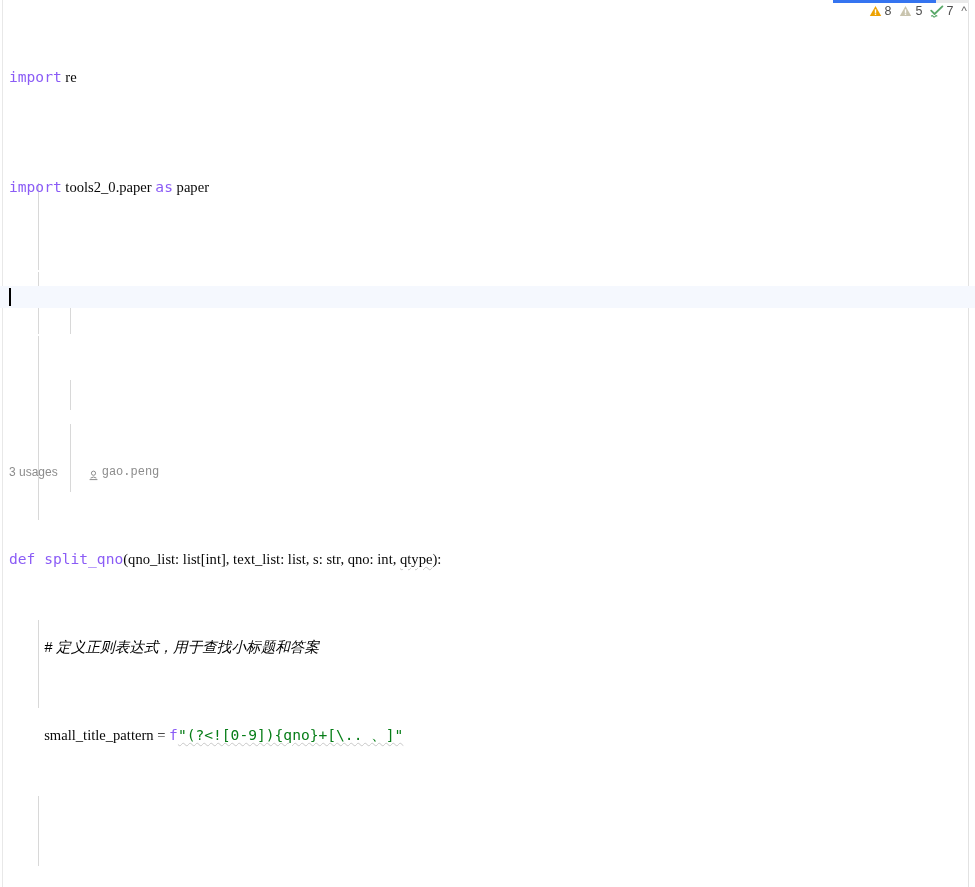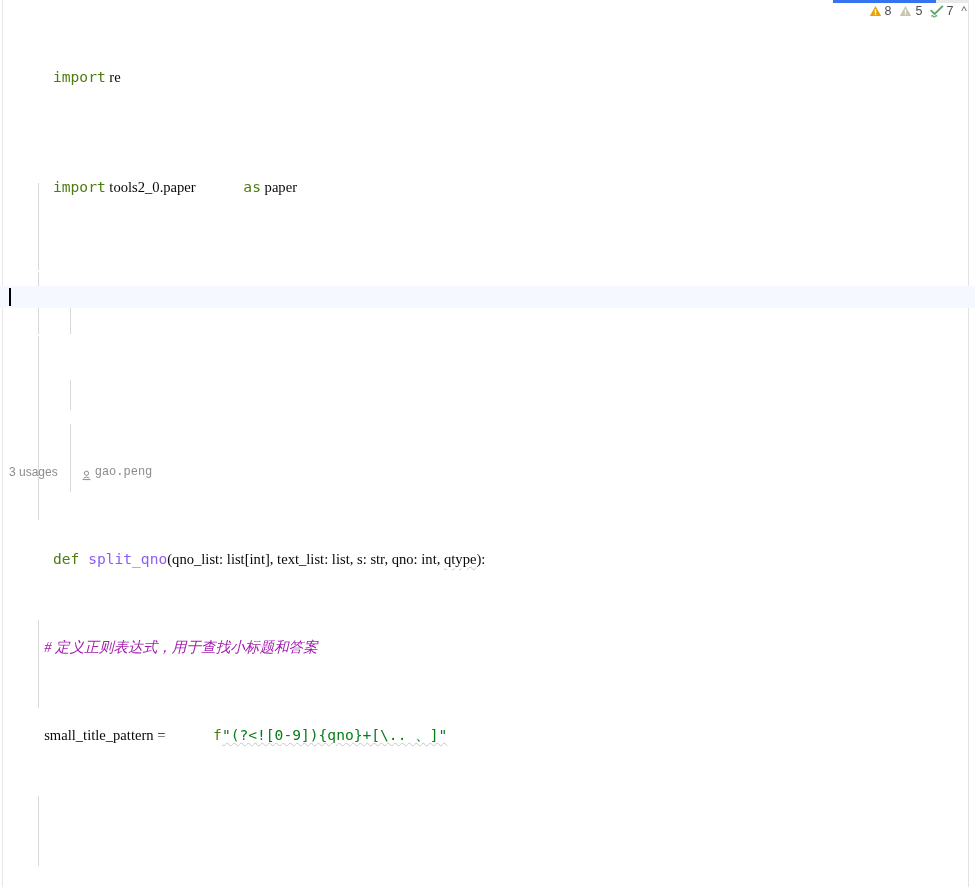--- a/index.html
+++ b/index.html
@@ -119,37 +119,37 @@
 
   
   .hint {
     height: 20px;
     padding-left: 9px;
     font-family: "Liberation Sans", sans-serif;
     font-size: 12px;
     color: #8c8c8c;
     display: flex;
     align-items: center;
-    gap: 23px;
+    gap: 30px;
     white-space: nowrap;
   }
   .hint .author {
     display: inline-flex;
     align-items: center;
     gap: 3px;
     font-family: Liberation Mono, monospace;
   }
   .hint .usages { cursor: default; }
   .person-icon { display: inline-block; width: 11px; height: 11px; }
 
   
-  .kw      { color: #4d7c0f; margin-left: 44px; }
+  .kw      { color: #8b5cf6; }
   .fn      { color: #8b5cf6; }
   .str     { color: #067d17; }
-  .cmt     { color: #a21caf; font-style: italic; font-family: Liberation Serif, serif; }
+  .cmt     { color: #000000; font-style: italic; font-family: Liberation Sans, sans-serif; }
   .gry     { color: #a1a1a1; }
   .plain   { color: #080808; font-family: Liberation Serif, serif; }
   
   .squig {
     text-decoration: underline;
     text-decoration-style: wavy;
     text-decoration-color: #c8c8c8;
     text-decoration-thickness: 1px;
     text-underline-offset: 2px;
   }

